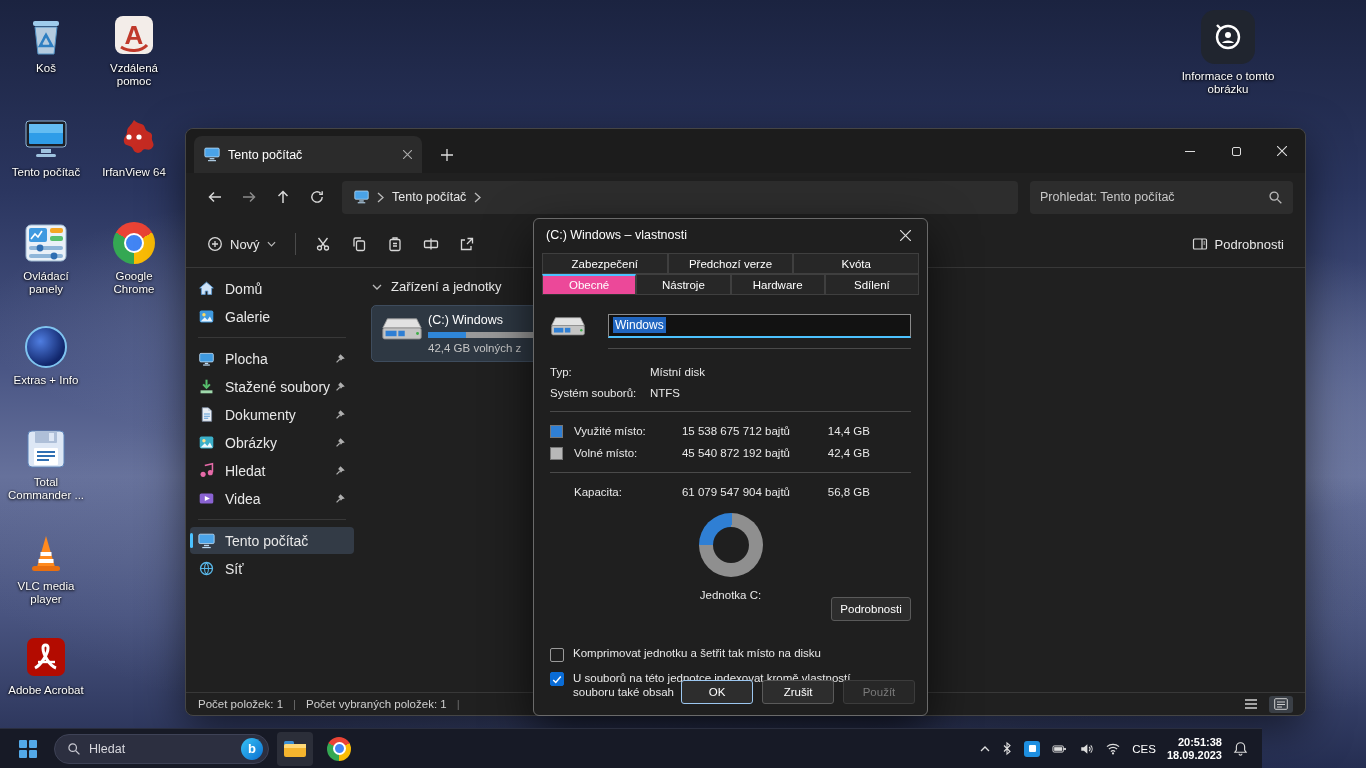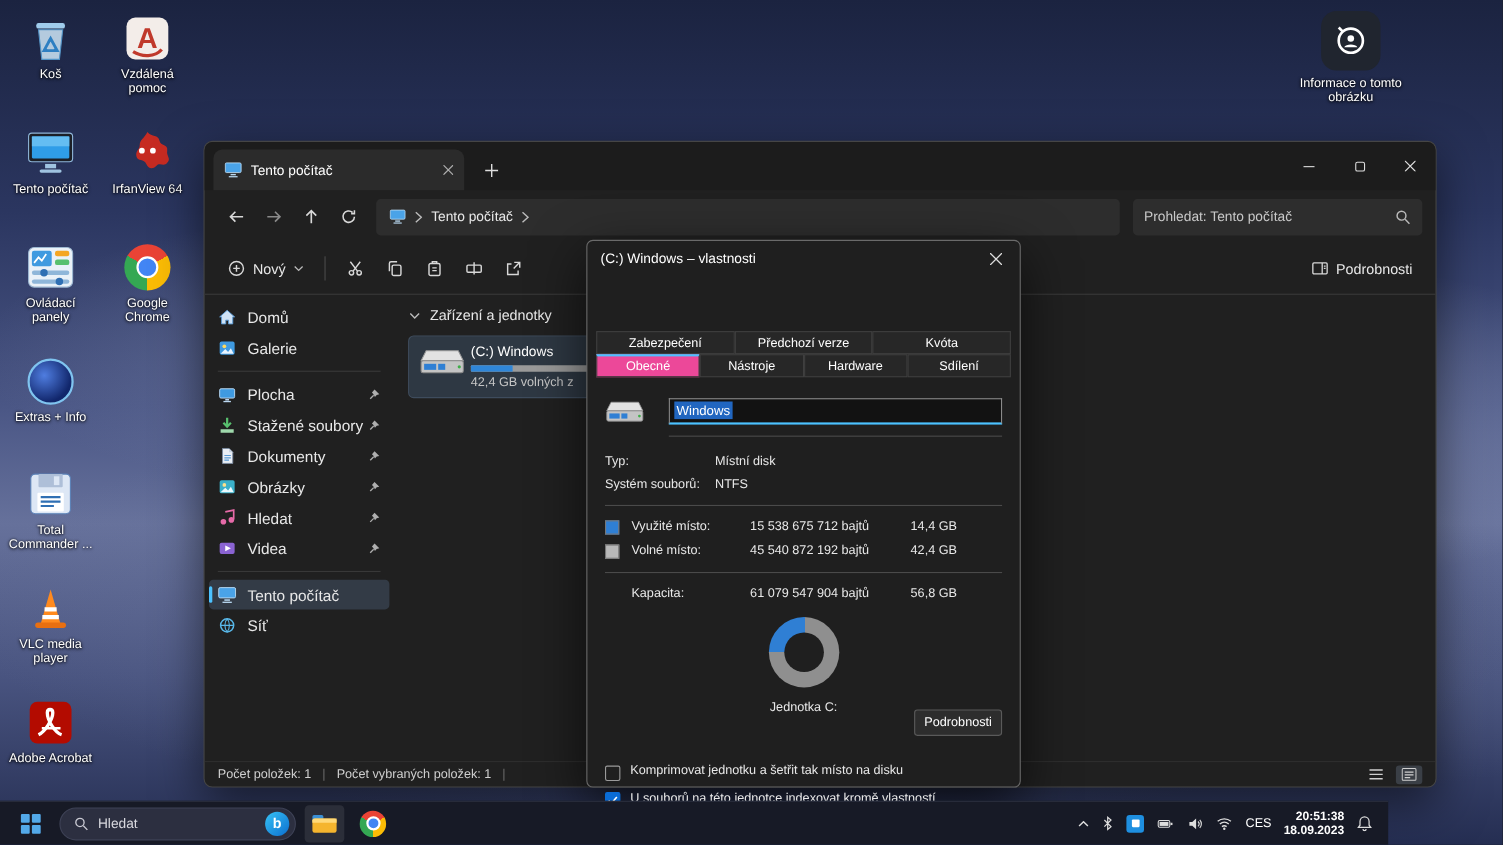--- a/index.html
+++ b/index.html
@@ -66,21 +66,21 @@
 .statusbar{position:absolute;left:0;right:0;bottom:0;height:23px;border-top:1px solid #383838;display:flex;align-items:center;gap:10px;padding:0 12px;font-size:11.5px;color:#cfcfcf;border-radius:0 0 8px 8px;}
 .sdiv{color:#6a6a6a;}
 .view-btns{margin-left:auto;display:flex;gap:6px;align-items:center;}
 .view-btn{width:24px;height:17px;display:flex;align-items:center;justify-content:center;border-radius:3px;}
 .view-btn.active{background:#3a3f46;}
 
 
 .dialog{position:absolute;left:533px;top:218px;width:395px;height:498px;background:#1f1f1f;border:1px solid #6a6a6a;border-radius:6px;box-shadow:0 16px 48px rgba(0,0,0,.65);z-index:5;color:#e8e8e8;}
 .dtitle{height:32px;display:flex;align-items:center;padding:0 4px 0 12px;font-size:12.5px;color:#fff;}
 .dclose{margin-left:auto;width:36px;height:28px;display:flex;align-items:center;justify-content:center;border-radius:4px;}
-.ptabs{padding:2px 8px 0;margin-top:48px;}
+.ptabs{padding:2px 8px 0;}
 .trow{display:flex;}
 .ptab{flex:1;height:21px;display:flex;align-items:center;justify-content:center;font-size:11.5px;color:#fff;background:#272727;border:1px solid #3f3f3f;}
 .ptab.active{background:#ec4899;border-top:2px solid #4cc2ff;border-bottom-color:#333;}
 .dcontent{position:relative;padding:12px 16px 0;font-size:11.5px;height:calc(100% - 77px);}
 .name-row{display:flex;align-items:center;gap:22px;margin:6px 0 10px;}
 .name-field{flex:1;height:24px;border:1px solid #8a8a8a;border-bottom:2px solid #4cc2ff;background:#121212;display:flex;align-items:center;padding:0 4px;}
 .name-field .sel{background:#2166c0;color:#fff;font-size:12px;padding:1px 2px;}
 hr.indent{margin:2px 0 12px 58px;}
 hr.full{margin:8px 0;}
 .irow{display:flex;height:21px;align-items:center;}
@@ -658,20 +658,25 @@
       </div>
       <div class="cbx-row">
         <span class="cbx checked">
             <svg width="10" height="9" viewBox="0 0 12 10">
               <path d="M1.5 5.5 4.5 8.5 10.5 1.5" fill="none" stroke="#fff" stroke-width="1.8"></path>
             </svg>
           </span>
         <span class="wrap">U souborů na této jednotce indexovat kromě vlastností souboru také obsah</span>
       </div>
     </div>
+    <div class="btn-row">
+      <button class="pbtn default">OK</button>
+      <button class="pbtn">Zrušit</button>
+      <button class="pbtn disabled">Použít</button>
+    </div>
   </div>
 </div>
 
 <div class="taskbar">
   <div class="tb-left">
     <div class="startbtn">
       <span class="winlogo">
           <span></span>
           <span></span>
           <span></span>

